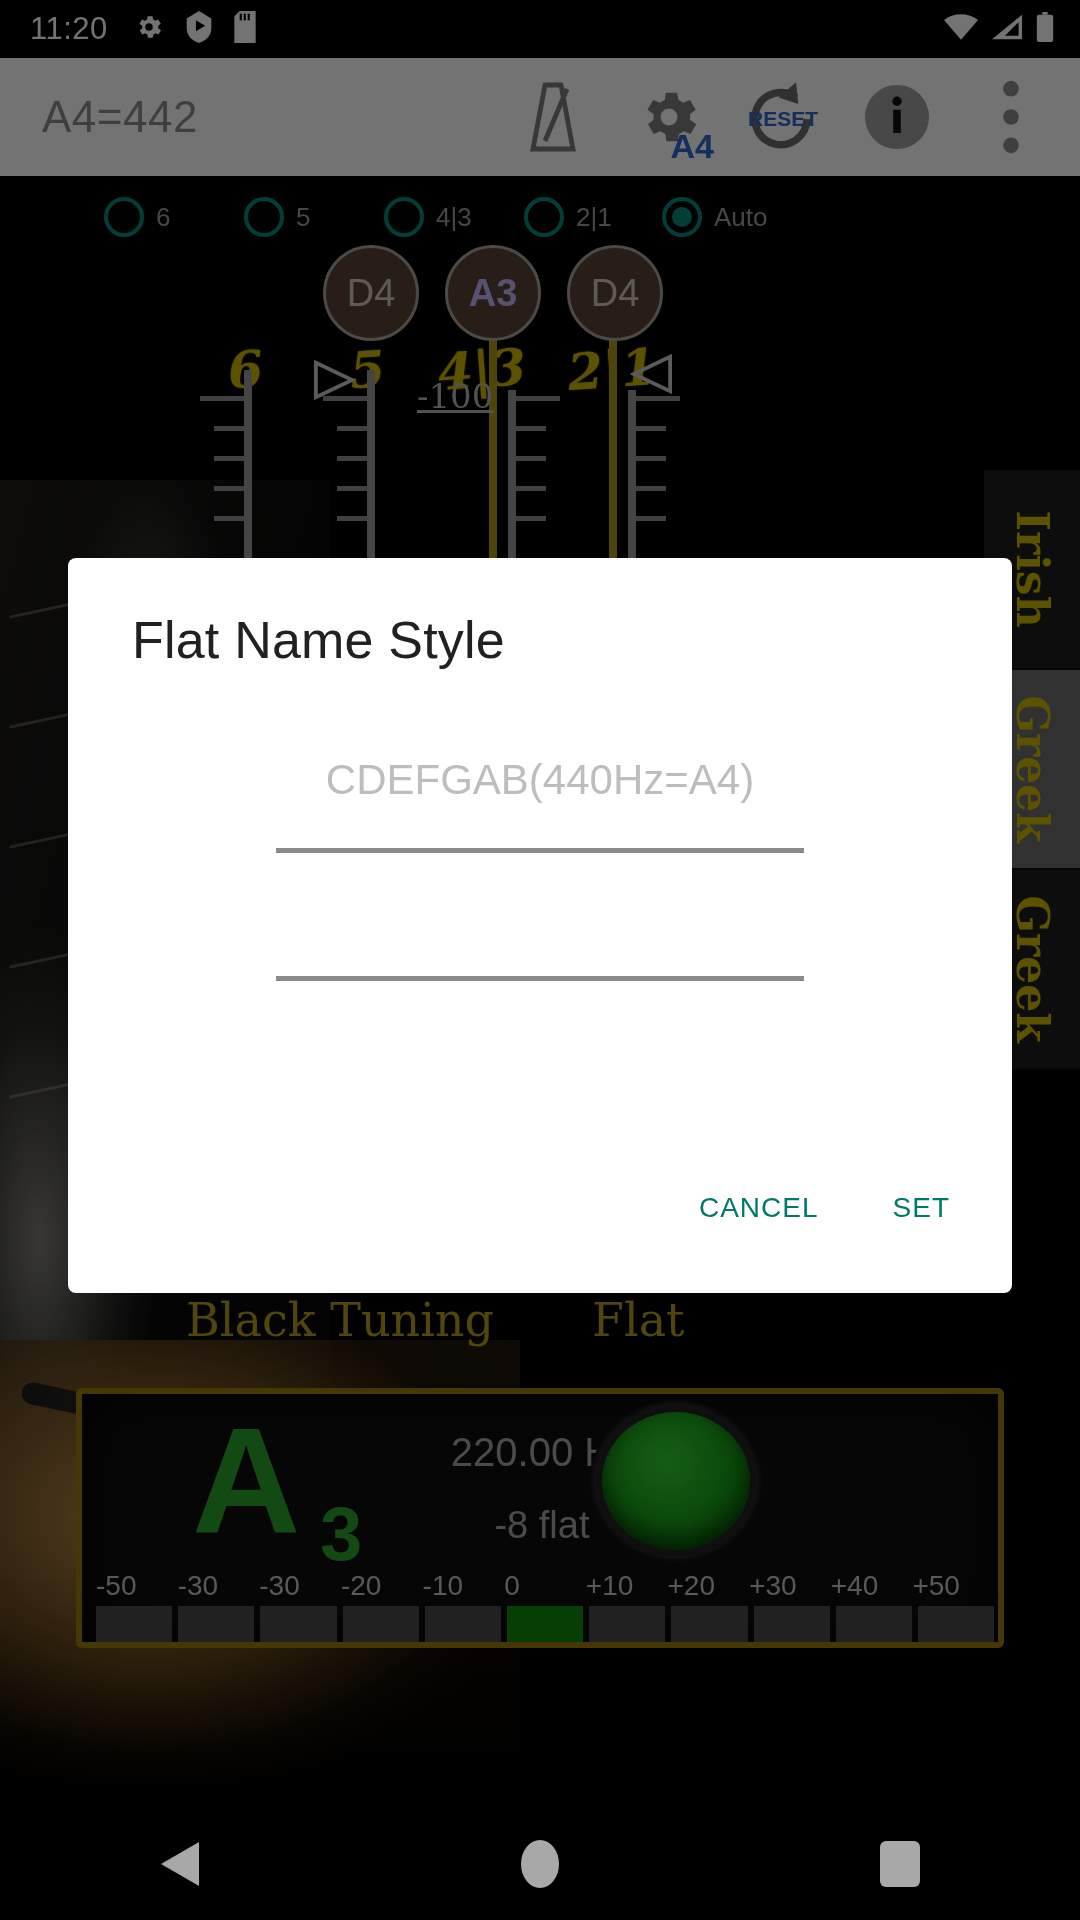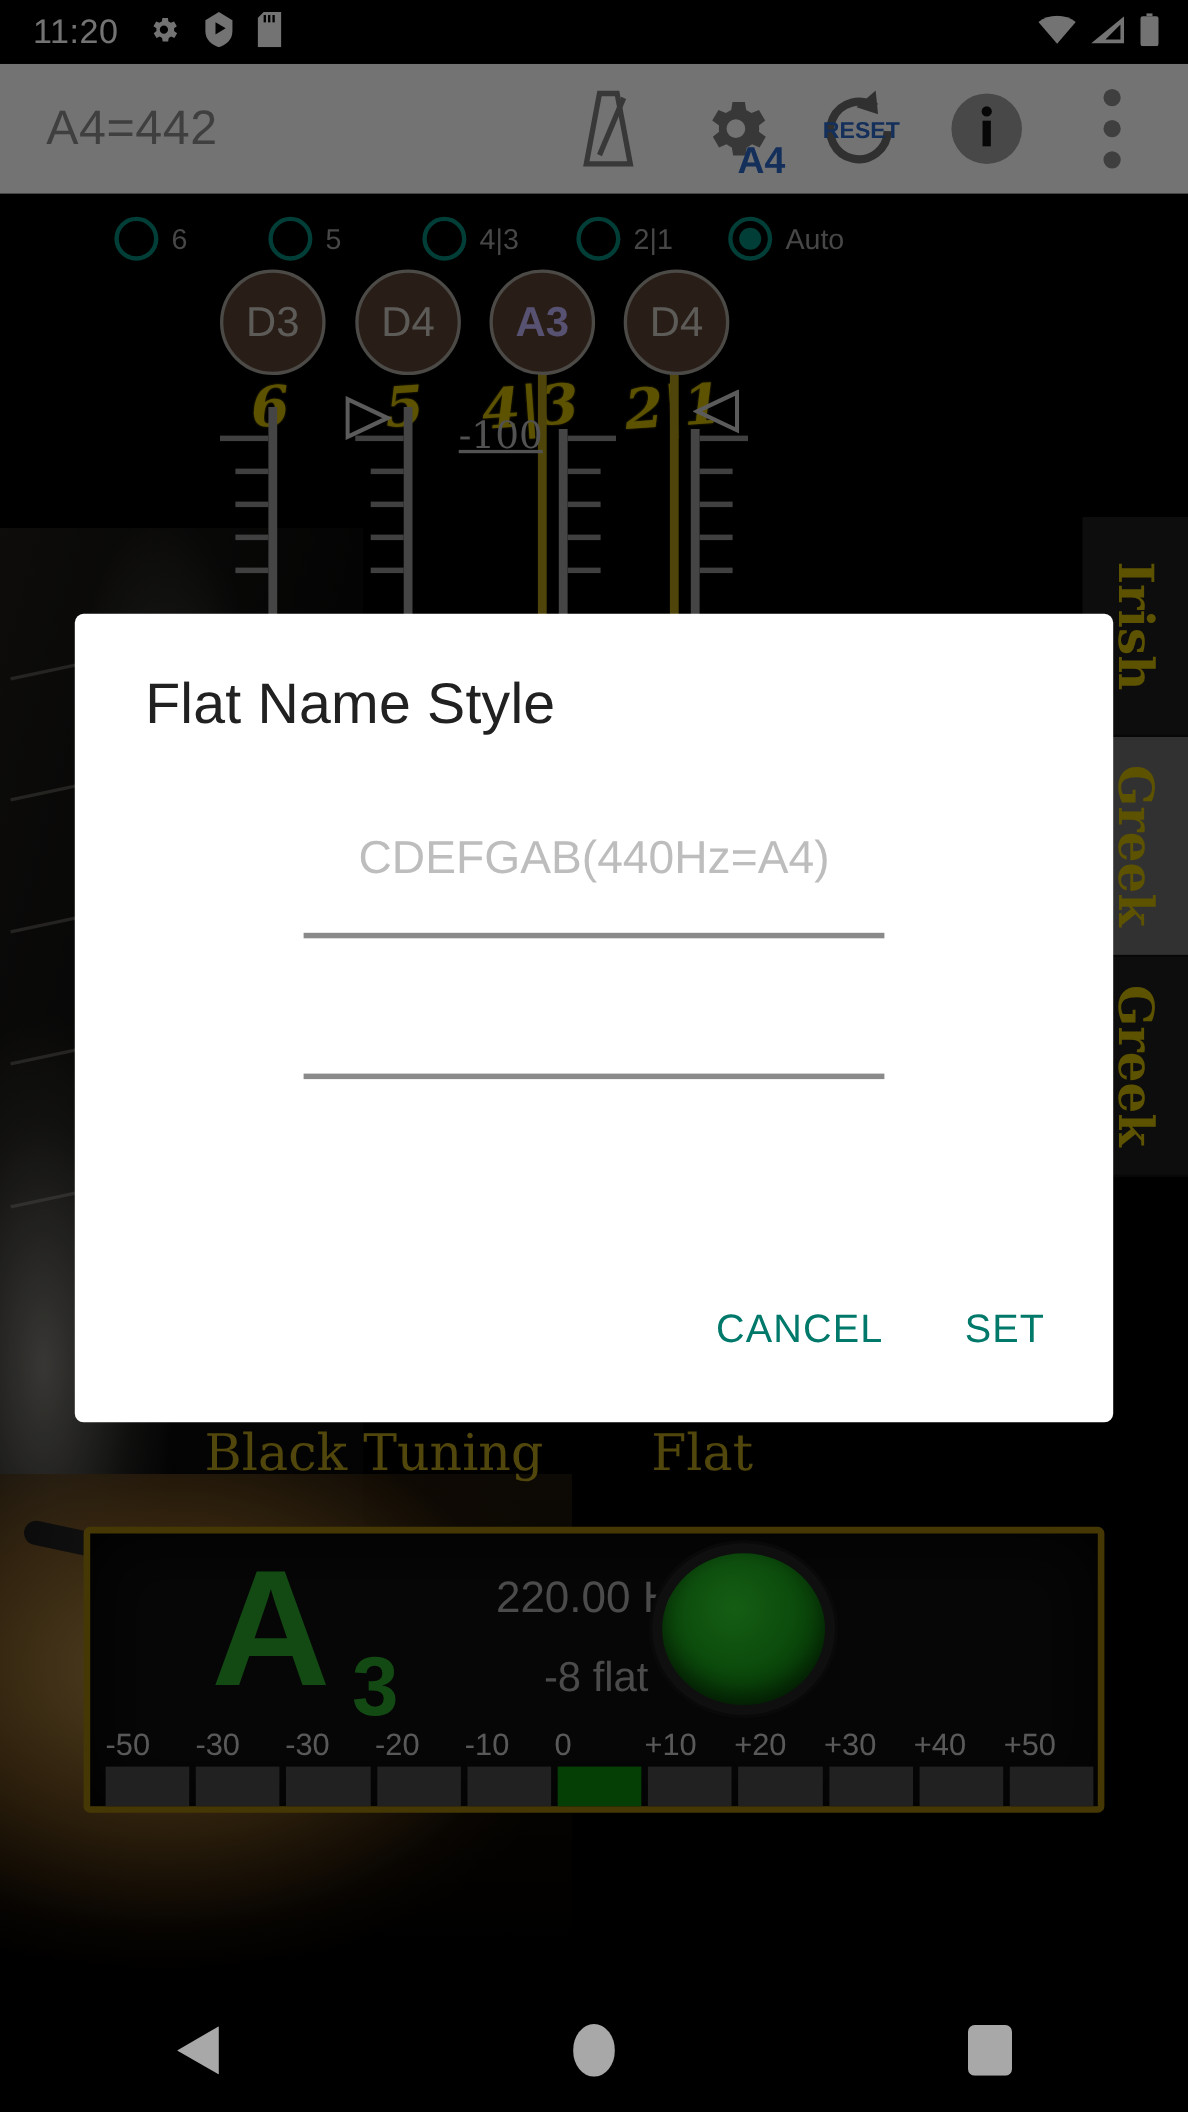--- a/index.html
+++ b/index.html
@@ -166,21 +166,21 @@
   }
   .picker-item.selected{ color:#1c1c1c; }
   .picker-divider{
     position:absolute; left:208px; width:528px; height:5px; background:#8a8a8a;
   }
   #btn-row{
     position:absolute; left:0; top:590px; width:944px; height:120px;
     display:flex; align-items:center; justify-content:flex-end; padding-right:54px; gap:58px;
   }
   .dlg-btn{
-    background:none; border:none; color:#00796b; font-size:36px;
+    background:none; border:none; color:#00796b; font-size:28px;
     font-family:"Liberation Sans",sans-serif; letter-spacing:1px; cursor:pointer;
     padding:10px 8px;
   }
 
   
   #nav-bar{
     position:absolute; left:0; bottom:0; width:1080px; height:112px;
     background:#000; display:flex; align-items:center; justify-content:space-around; z-index:10;
   }
   .nav-btn{ width:140px; height:112px; display:flex; align-items:center; justify-content:center;}
@@ -302,23 +302,20 @@
     </div>
     <div class="radio-opt selected" style="position:absolute; left:662px;">
       <span class="radio-ring">
           <span class="dot"></span>
         </span>
       <span class="radio-label">Auto</span>
     </div>
   </div>
 
   <div id="peg-row">
-    <div class="peg" style="left:200px; top:0;">
-      <span>D3</span>
-      </div>
     <div class="peg" style="left:323px; top:0;">
       <span>D4</span>
       </div>
     <div class="peg active" style="left:445px; top:0;">
       <span>A3</span>
       </div>
     <div class="peg" style="left:567px; top:0;">
       <span>D4</span>
       </div>
   </div>

